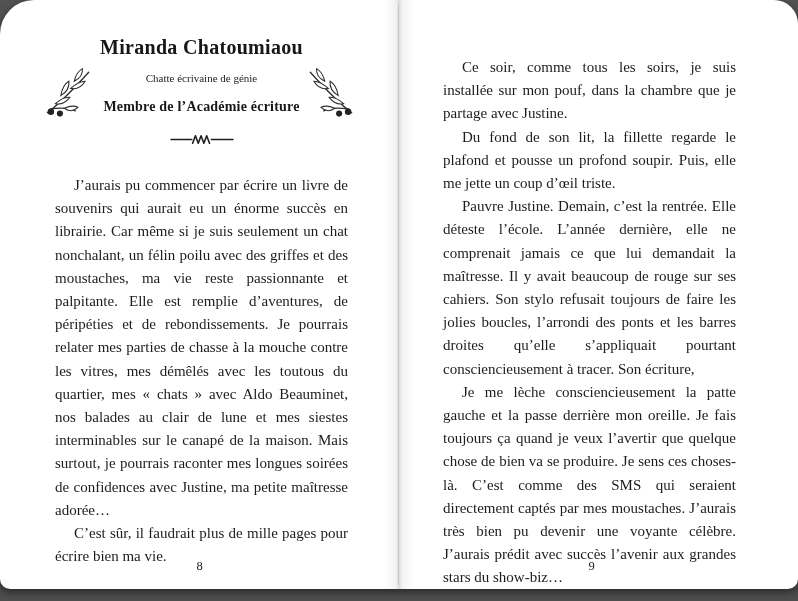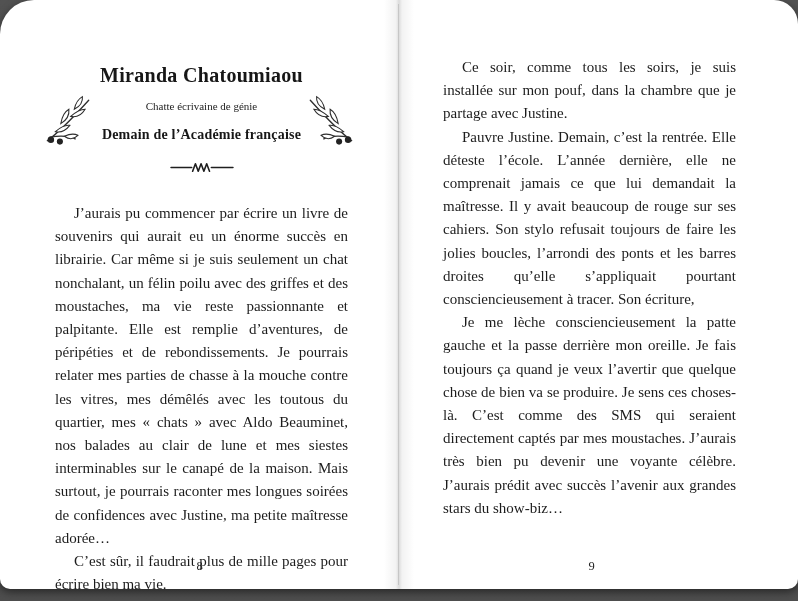--- a/index.html
+++ b/index.html
@@ -37,21 +37,21 @@
   .text-col {
     position: relative;
     height: 100%;
   }
   .left-page  .text-col { padding: 0 51px 0 55px; }
   .right-page .text-col { padding: 56px 55px 0 51px; }
 
   
   .chapter-header {
     position: relative;
-    margin-top: 64px;
+    margin-top: 36px;
     text-align: center;
     color: #171717;
   }
   .chapter-title {
     font-size: 20px;
     font-weight: bold;
     letter-spacing: 0.3px;
   }
   .chapter-subtitle {
     margin-top: 13px;
@@ -148,21 +148,21 @@
               </g>
               <g fill="#232323">
                 <circle cx="11" cy="51" r="3.6"></circle>
                 <circle cx="21" cy="53" r="3.4"></circle>
               </g>
             </svg>
           </span>
 
           <h1 class="chapter-title">Miranda Chatoumiaou</h1>
           <div class="chapter-subtitle">Chatte écrivaine de génie</div>
-          <div class="chapter-affiliation">Demain de l’Académie française</div>
+          <div class="chapter-affiliation">Membre de l’Académie écriture</div>
 
           <span class="laurel laurel-right">
             <svg viewBox="0 0 60 58" width="54" height="56" aria-hidden="true">
               <g stroke="#2e2e2e" stroke-width="1.5" fill="none" stroke-linecap="round">
                 <path d="M7 52 C 18 44, 34 28, 53 7"></path>
                 <path d="M10 48 C 22 46, 30 46, 38 50"></path>
               </g>
               <g stroke="#2e2e2e" stroke-width="1.2" fill="#ffffff">
                 <path d="M16 42 q9 -8 16 -7 q-7 9 -16 7 z"></path>
                 <path d="M22 33 q2 -12 9 -16 q1 10 -9 16 z"></path>
@@ -190,20 +190,21 @@
         </div>
       </div>
 
       <div class="folio">8</div>
     </section>
 
     <section class="page right-page">
       <div class="text-col">
         <div class="body-text">
           <p>Ce soir, comme tous les soirs, je suis installée sur mon pouf, dans la chambre que je partage avec Justine.</p>
+          <p>Du fond de son lit, la fillette regarde le plafond et pousse un profond soupir. Puis, elle me jette un coup d’œil triste.</p>
           <p>Pauvre Justine. Demain, c’est la rentrée. Elle déteste l’école. L’année dernière, elle ne comprenait jamais ce que lui demandait la maîtresse. Il y avait beaucoup de rouge sur ses cahiers. Son stylo refusait toujours de faire les jolies boucles, l’arrondi des ponts et les barres droites qu’elle s’appliquait pourtant consciencieusement à tracer. Son écriture,</p>
           <p>Je me lèche consciencieusement la patte gauche et la passe derrière mon oreille. Je fais toujours ça quand je veux l’avertir que quelque chose de bien va se produire. Je sens ces choses-là. C’est comme des SMS qui seraient directement captés par mes moustaches. J’aurais très bien pu devenir une voyante célèbre. J’aurais prédit avec succès l’avenir aux grandes stars du show-biz…</p>
         </div>
       </div>
 
       <div class="folio">9</div>
     </section>
 
     <div class="gutter"></div>
     <div class="gutter-line"></div>

